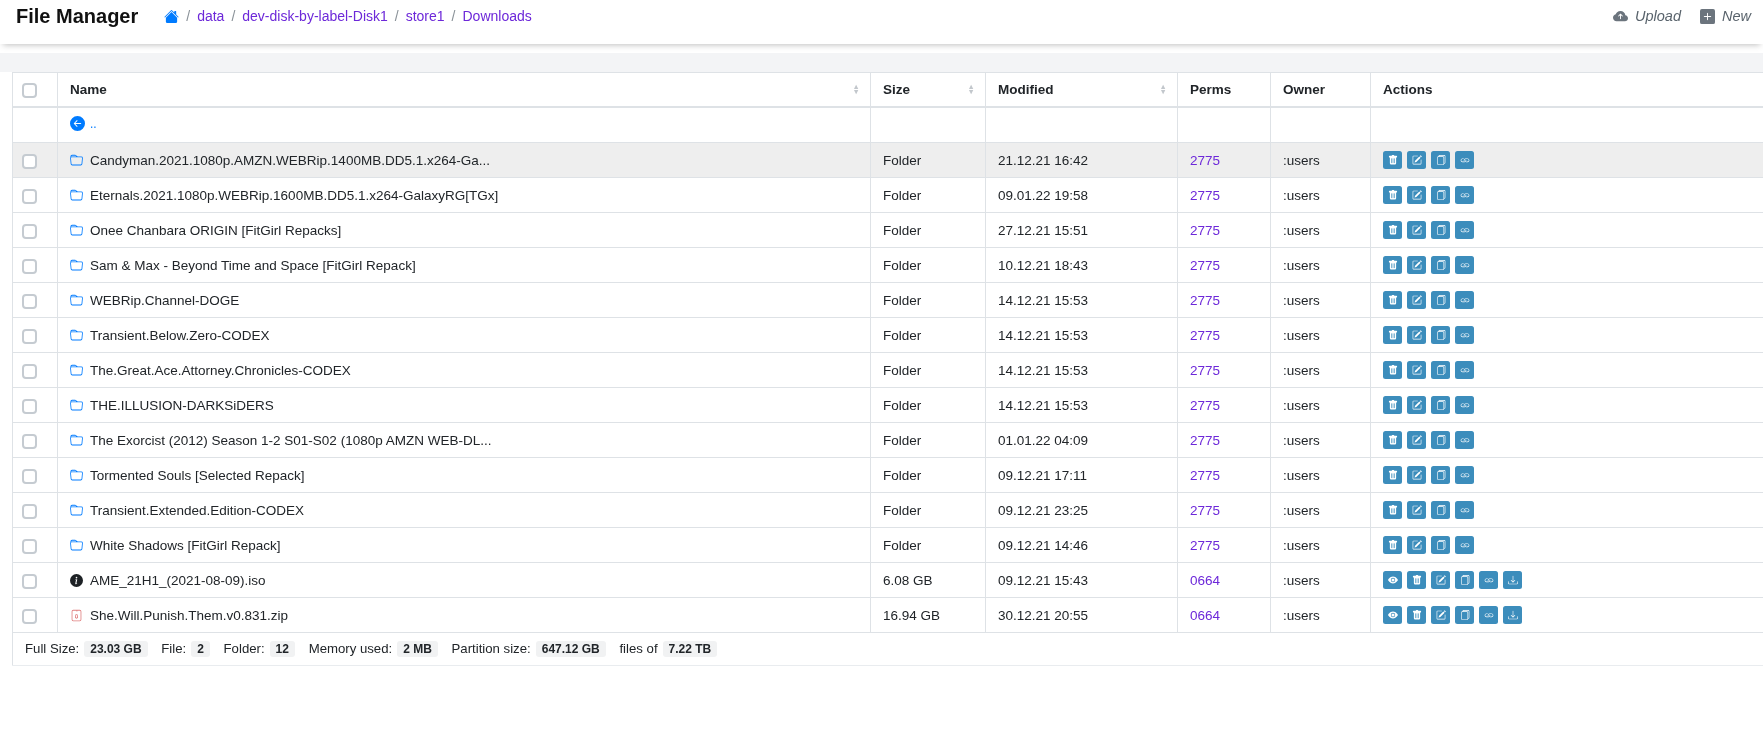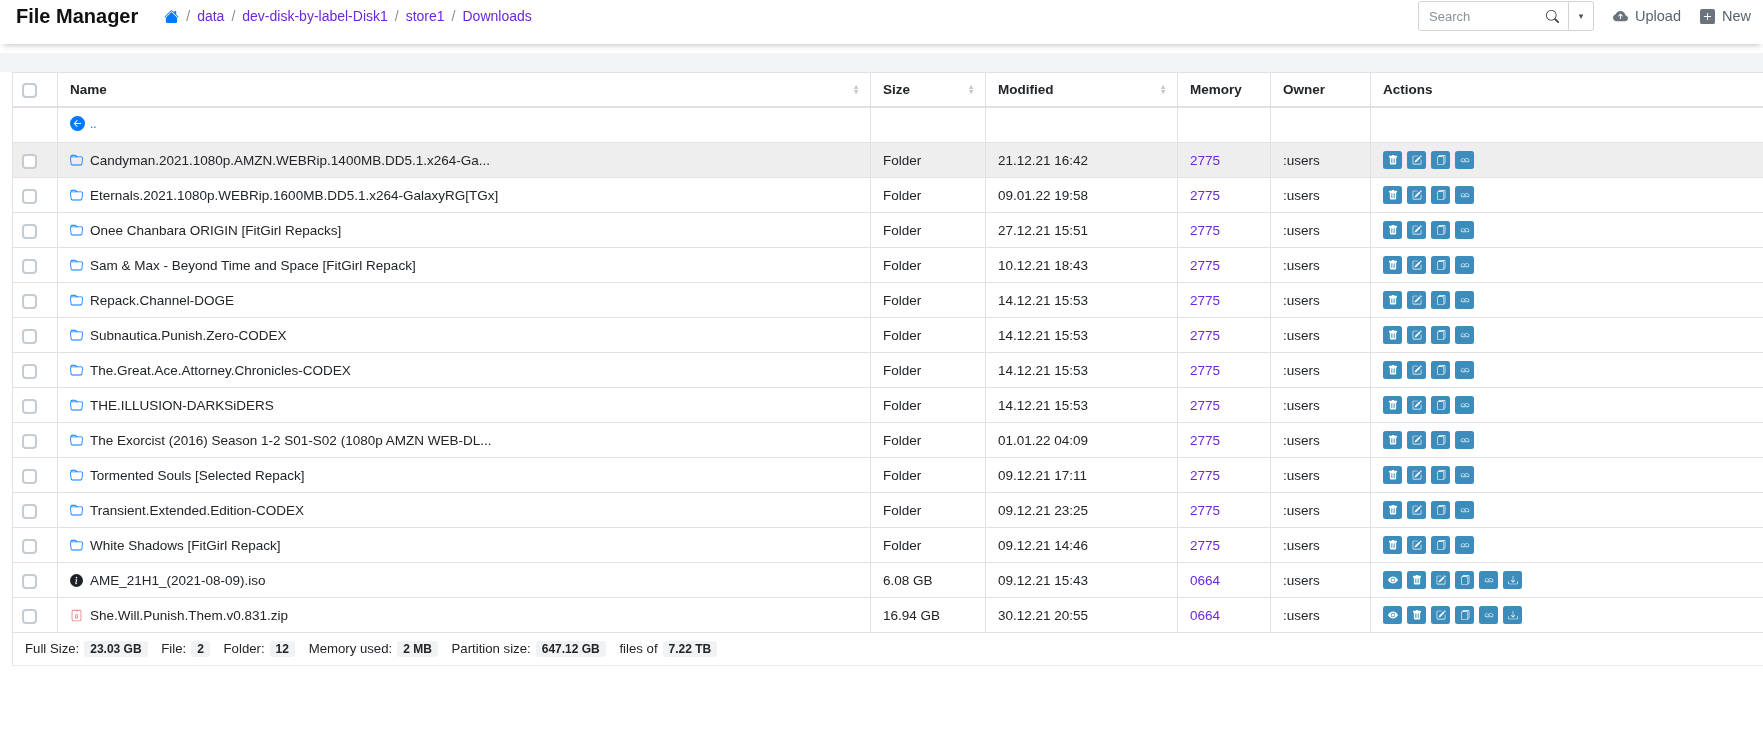--- a/index.html
+++ b/index.html
@@ -28,21 +28,21 @@
   .header-right{ margin-left:auto; display:flex; align-items:center; gap:19px; padding-right:2px; }
   .search-group{ display:flex; height:30px; }
   .search-box{ display:flex; align-items:center; border:1px solid #ced4da; border-radius:3px 0 0 3px; background:#fff; }
   .search-input{ border:none; outline:none; width:118px; padding:0 4px 0 10px; font-size:13px; font-family:inherit; color:#212529; }
   .search-input::placeholder{ color:#8a9198; }
   .search-btn{ border:none; background:#fff; padding:0 9px; display:flex; align-items:center; cursor:pointer; }
   .search-btn svg{ width:13px; height:13px; color:#343a40; }
   .caret-btn{ width:25px; border:1px solid #ced4da; border-left:none; background:#fff; border-radius:0 3px 3px 0;
               display:flex; align-items:center; justify-content:center; color:#495057; font-size:9px; cursor:pointer; }
   .tool-btn{ display:flex; align-items:center; gap:7px; border:none; background:none; padding:0;
-             font-family:inherit; font-size:14.5px; color:#59636c; cursor:pointer; }
+             font-family:inherit; font-size:14.5px; color:#59636c; cursor:pointer;font-style:italic; }
   .tool-btn svg{ width:15px; height:15px; color:#6b747d; }
 
   
   .alert-success{
     margin:8px 6px 0 8px; height:28px; display:flex; align-items:center;
     border:1px solid #28a745; border-radius:3px; background:#fff;
     color:#1e7e34; font-size:13px; padding:0 14px;
   }
   .band{ height:28px; background:linear-gradient(#ffffff 0 9px, #f3f4f6 9px); }
 
@@ -130,35 +130,20 @@
           </span>
 
           <span class="crumb">
             <span class="sep">/</span>
             <a class="crumb-link">Downloads</a>
           </span>
         </span>
     </nav>
 
     <div class="header-right">
-      <div class="search-group">
-        <span class="search-box">
-          <input class="search-input" type="text" placeholder="Search" style="">
-          <button class="search-btn">
-              <span style="display:inline-flex">
-            <svg viewBox="0 0 16 16" fill="currentColor">
-                  <path d="M11.742 10.344a6.5 6.5 0 1 0-1.397 1.398h-.001c.03.04.062.078.098.115l3.85 3.85a1 1 0 0 0 1.415-1.414l-3.85-3.85a1.007 1.007 0 0 0-.115-.1zM12 6.5a5.5 5.5 0 1 1-11 0 5.5 5.5 0 0 1 11 0z"></path>
-                </svg>
-          </span>
-            </button>
-        </span>
-        <button class="caret-btn">
-            <span>▾</span>
-          </button>
-      </div>
 
       <button class="tool-btn">
         <span style="display:inline-flex">
           <svg viewBox="0 0 16 16" fill="currentColor">
               <path d="M8 2a5.53 5.53 0 0 0-3.594 1.342c-.766.66-1.321 1.52-1.464 2.383C1.266 6.095 0 7.555 0 9.318 0 11.366 1.708 13 3.781 13h8.906C14.502 13 16 11.57 16 9.773c0-1.636-1.242-2.969-2.834-3.194C12.923 3.999 10.69 2 8 2zm2.354 5.146a.5.5 0 0 1-.708.708L8.5 6.707V10.5a.5.5 0 0 1-1 0V6.707L6.354 7.854a.5.5 0 1 1-.708-.708l2-2a.5.5 0 0 1 .708 0l2 2z"></path>
             </svg>
         </span>
         <span>Upload</span>
       </button>
 
@@ -211,21 +196,21 @@
         </th>
         <th>
           <span class="th-flex">
               <span>Modified</span>
           <span class="sort-icon">
                 <span>▴</span>
                 <span>▾</span>
               </span>
             </span>
         </th>
-        <th><span>Memory</span></th>
+        <th><span>Perms</span></th>
         <th><span>Owner</span></th>
         <th><span>Actions</span></th>
       </tr>
     </thead>
     <tbody id="rows-body">
       <tr>
         <td class="cb-cell"></td>
         <td class="name-cell">
           <a class="parent-link">
             <span class="back-icon">
@@ -441,21 +426,21 @@
 
   <tr>
     <td class="cb-cell">
             <input type="checkbox" style="">
           </td>
     <td class="name-cell">
       <span class="ficon ficon-folder">
               <svg viewBox="0 0 16 16" fill="currentColor">
                 <path d="M.54 3.87.5 3a2 2 0 0 1 2-2h3.672a2 2 0 0 1 1.414.586l.828.828A2 2 0 0 0 9.828 3h3.982a2 2 0 0 1 1.992 2.181l-.637 7A2 2 0 0 1 13.174 14H2.826a2 2 0 0 1-1.991-1.819l-.637-7a1.99 1.99 0 0 1 .342-1.31zM2.19 4a1 1 0 0 0-.996 1.09l.637 7a1 1 0 0 0 .995.91h10.348a1 1 0 0 0 .995-.91l.637-7A1 1 0 0 0 13.81 4H2.19zm4.69-1.707A1 1 0 0 0 6.172 2H2.5a1 1 0 0 0-1 .981l.006.139C1.72 3.042 1.95 3 2.19 3h5.396l-.707-.707z"></path>
               </svg>
-            </span><a class="fname">Repack.Channel-DOGE</a>
+            </span><a class="fname">WEBRip.Channel-DOGE</a>
     </td>
     <td class="c-size">Folder</td>
     <td class="c-mod">14.12.21 15:53</td>
     <td class="c-perm"><a>2775</a></td>
     <td class="c-owner">:users</td>
     <td>
             <span class="actions">
               <button class="action-btn">
                 <span class="abicon">
                   <svg viewBox="0 0 16 16" fill="currentColor">
@@ -490,21 +475,21 @@
 
   <tr>
     <td class="cb-cell">
             <input type="checkbox" style="">
           </td>
     <td class="name-cell">
       <span class="ficon ficon-folder">
               <svg viewBox="0 0 16 16" fill="currentColor">
                 <path d="M.54 3.87.5 3a2 2 0 0 1 2-2h3.672a2 2 0 0 1 1.414.586l.828.828A2 2 0 0 0 9.828 3h3.982a2 2 0 0 1 1.992 2.181l-.637 7A2 2 0 0 1 13.174 14H2.826a2 2 0 0 1-1.991-1.819l-.637-7a1.99 1.99 0 0 1 .342-1.31zM2.19 4a1 1 0 0 0-.996 1.09l.637 7a1 1 0 0 0 .995.91h10.348a1 1 0 0 0 .995-.91l.637-7A1 1 0 0 0 13.81 4H2.19zm4.69-1.707A1 1 0 0 0 6.172 2H2.5a1 1 0 0 0-1 .981l.006.139C1.72 3.042 1.95 3 2.19 3h5.396l-.707-.707z"></path>
               </svg>
-            </span><a class="fname">Subnautica.Punish.Zero-CODEX</a>
+            </span><a class="fname">Transient.Below.Zero-CODEX</a>
     </td>
     <td class="c-size">Folder</td>
     <td class="c-mod">14.12.21 15:53</td>
     <td class="c-perm"><a>2775</a></td>
     <td class="c-owner">:users</td>
     <td>
             <span class="actions">
               <button class="action-btn">
                 <span class="abicon">
                   <svg viewBox="0 0 16 16" fill="currentColor">
@@ -637,21 +622,21 @@
 
   <tr>
     <td class="cb-cell">
             <input type="checkbox" style="">
           </td>
     <td class="name-cell">
       <span class="ficon ficon-folder">
               <svg viewBox="0 0 16 16" fill="currentColor">
                 <path d="M.54 3.87.5 3a2 2 0 0 1 2-2h3.672a2 2 0 0 1 1.414.586l.828.828A2 2 0 0 0 9.828 3h3.982a2 2 0 0 1 1.992 2.181l-.637 7A2 2 0 0 1 13.174 14H2.826a2 2 0 0 1-1.991-1.819l-.637-7a1.99 1.99 0 0 1 .342-1.31zM2.19 4a1 1 0 0 0-.996 1.09l.637 7a1 1 0 0 0 .995.91h10.348a1 1 0 0 0 .995-.91l.637-7A1 1 0 0 0 13.81 4H2.19zm4.69-1.707A1 1 0 0 0 6.172 2H2.5a1 1 0 0 0-1 .981l.006.139C1.72 3.042 1.95 3 2.19 3h5.396l-.707-.707z"></path>
               </svg>
-            </span><a class="fname">The Exorcist (2016) Season 1-2 S01-S02 (1080p AMZN WEB-DL...</a>
+            </span><a class="fname">The Exorcist (2012) Season 1-2 S01-S02 (1080p AMZN WEB-DL...</a>
     </td>
     <td class="c-size">Folder</td>
     <td class="c-mod">01.01.22 04:09</td>
     <td class="c-perm"><a>2775</a></td>
     <td class="c-owner">:users</td>
     <td>
             <span class="actions">
               <button class="action-btn">
                 <span class="abicon">
                   <svg viewBox="0 0 16 16" fill="currentColor">

